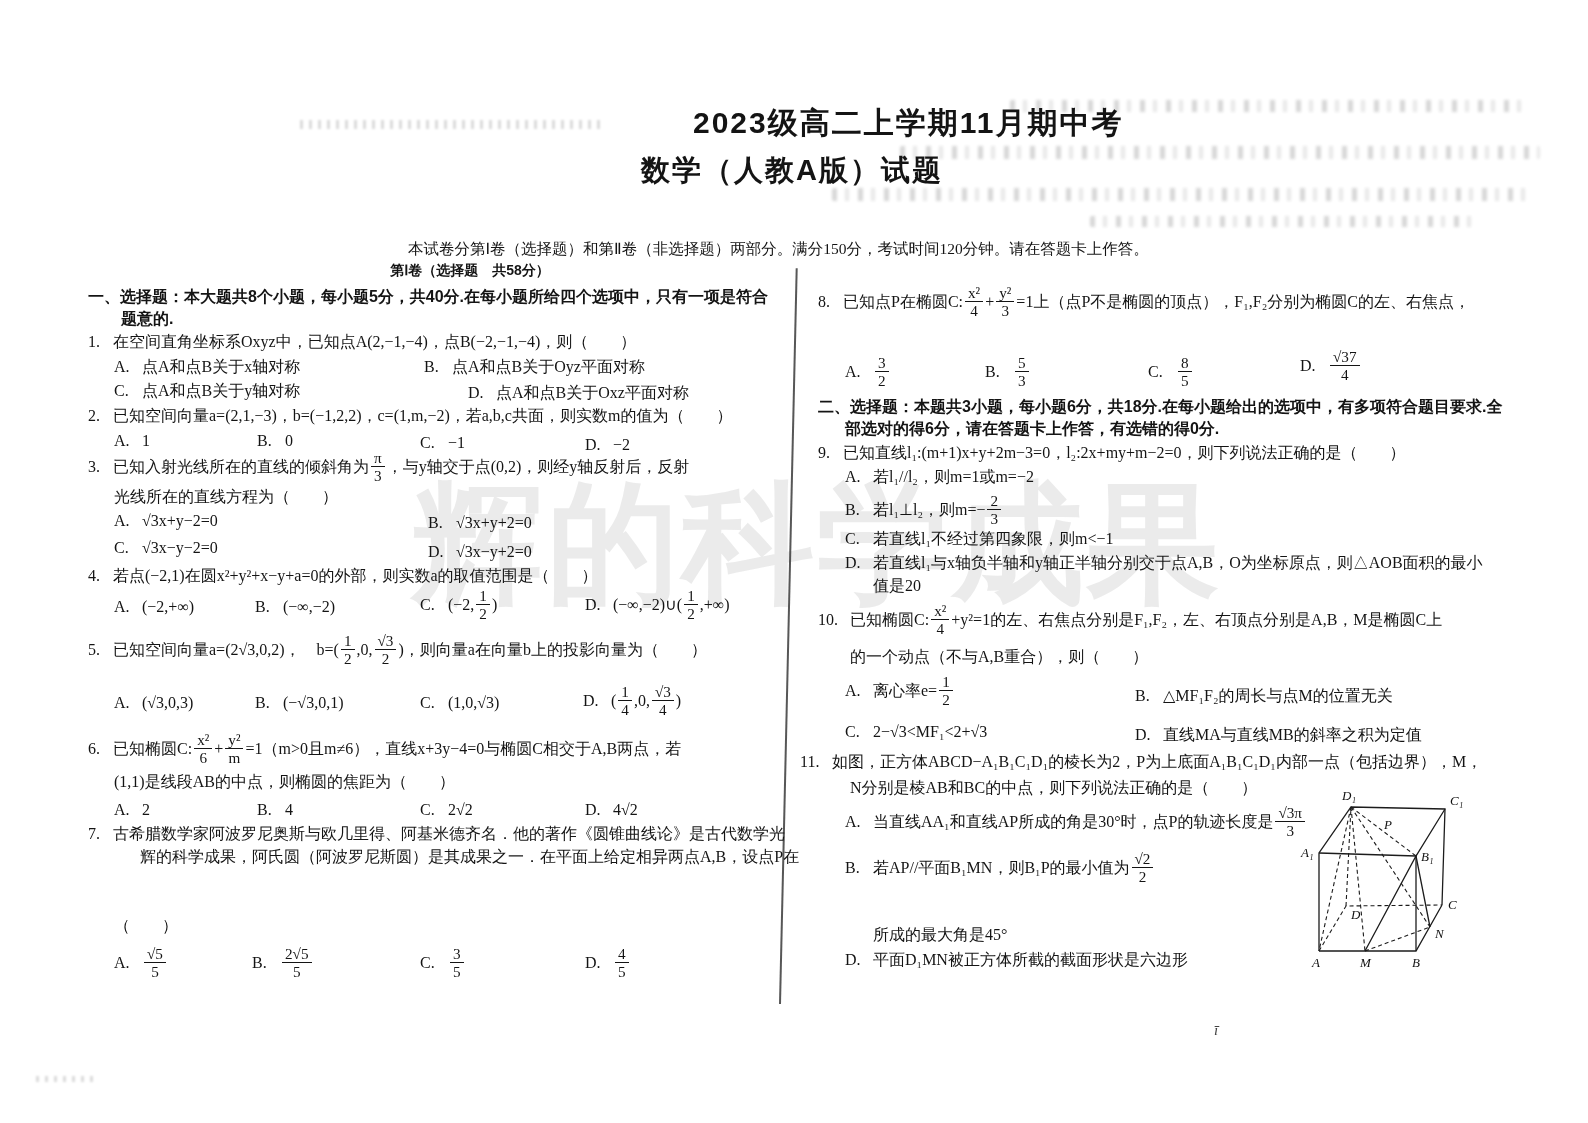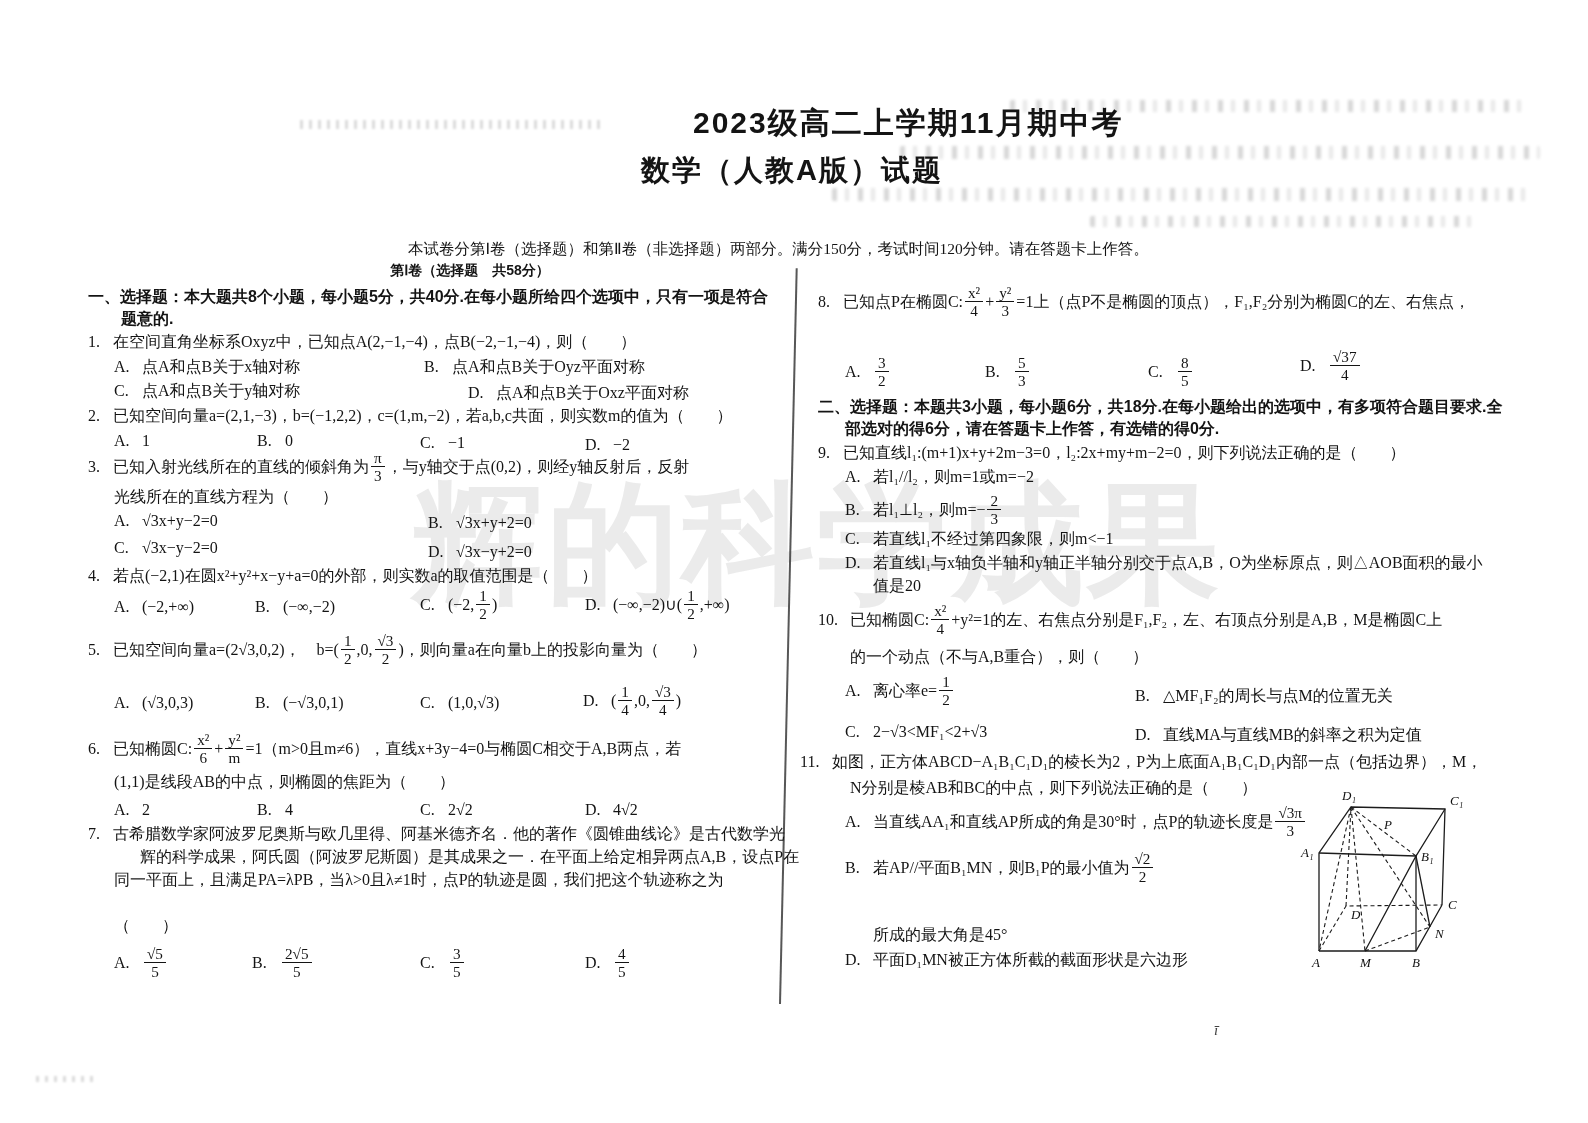--- a/index.html
+++ b/index.html
@@ -116,21 +116,20 @@
           <span class="de">m</span>
         </span>=1（m&gt;0且m≠6），直线x+3y−4=0与椭圆C相交于A,B两点，若</span></div>
   <div class="line" style="left:114px;top:772px;">(1,1)是线段AB的中点，则椭圆的焦距为（　　）</div>
   <div class="line" style="left:114px;top:800px;"><span class="olab">A.</span><span>2</span></div>
   <div class="line" style="left:257px;top:800px;"><span class="olab">B.</span><span>4</span></div>
   <div class="line" style="left:420px;top:800px;"><span class="olab">C.</span><span>2√2</span></div>
   <div class="line" style="left:585px;top:800px;"><span class="olab">D.</span><span>4√2</span></div>
 
   <div class="line" style="left:88px;top:824px;"><span class="qnum">7.</span><span>古希腊数学家阿波罗尼奥斯与欧几里得、阿基米德齐名．他的著作《圆锥曲线论》是古代数学光</span></div>
   <div class="line" style="left:114px;top:847px;margin-left:26px;">辉的科学成果，阿氏圆（阿波罗尼斯圆）是其成果之一．在平面上给定相异两点A,B，设点P在</div>
-  <div class="line" style="left:114px;top:870px;">同一平面上，且满足PA=λPB，当λ&gt;0且λ≠1时，点P的轨迹是圆，我们把这个轨迹称之为</div>
   <div class="line" style="left:114px;top:916px;">（　　）</div>
   <div class="line" style="left:114px;top:947px;"><span class="olab">A.</span><span><span class="fr">
           <span class="nu">√5</span>
           <span class="de">5</span>
         </span></span></div>
   <div class="line" style="left:252px;top:947px;"><span class="olab">B.</span><span><span class="fr">
           <span class="nu">2√5</span>
           <span class="de">5</span>
         </span></span></div>
   <div class="line" style="left:420px;top:947px;"><span class="olab">C.</span><span><span class="fr">

